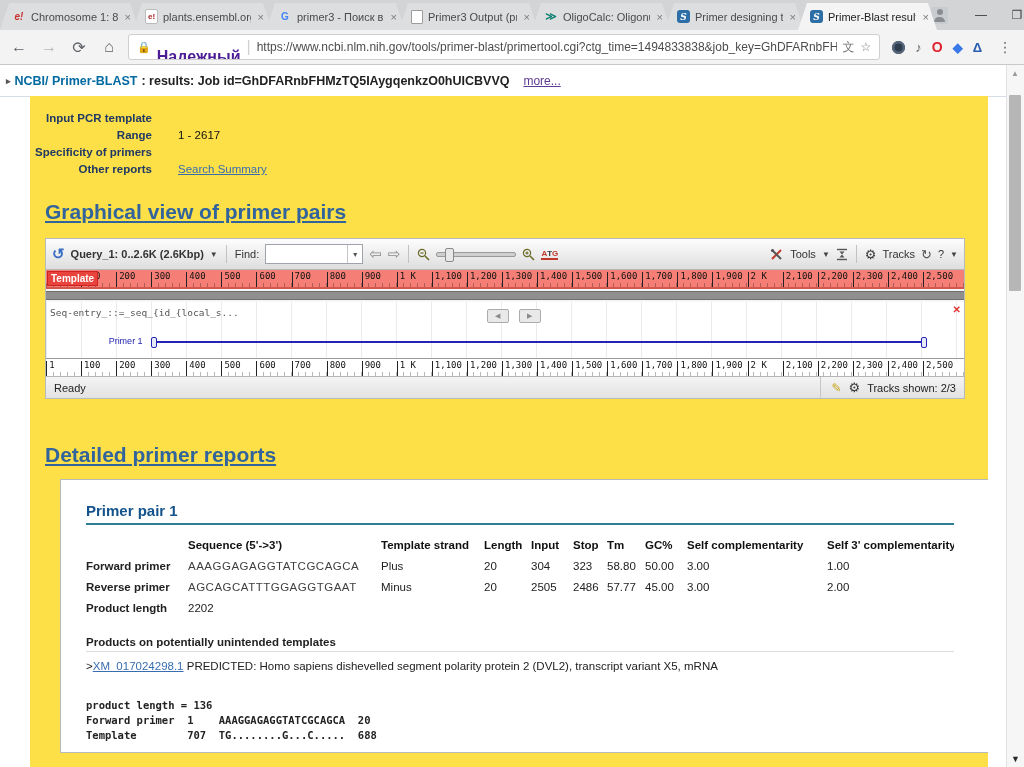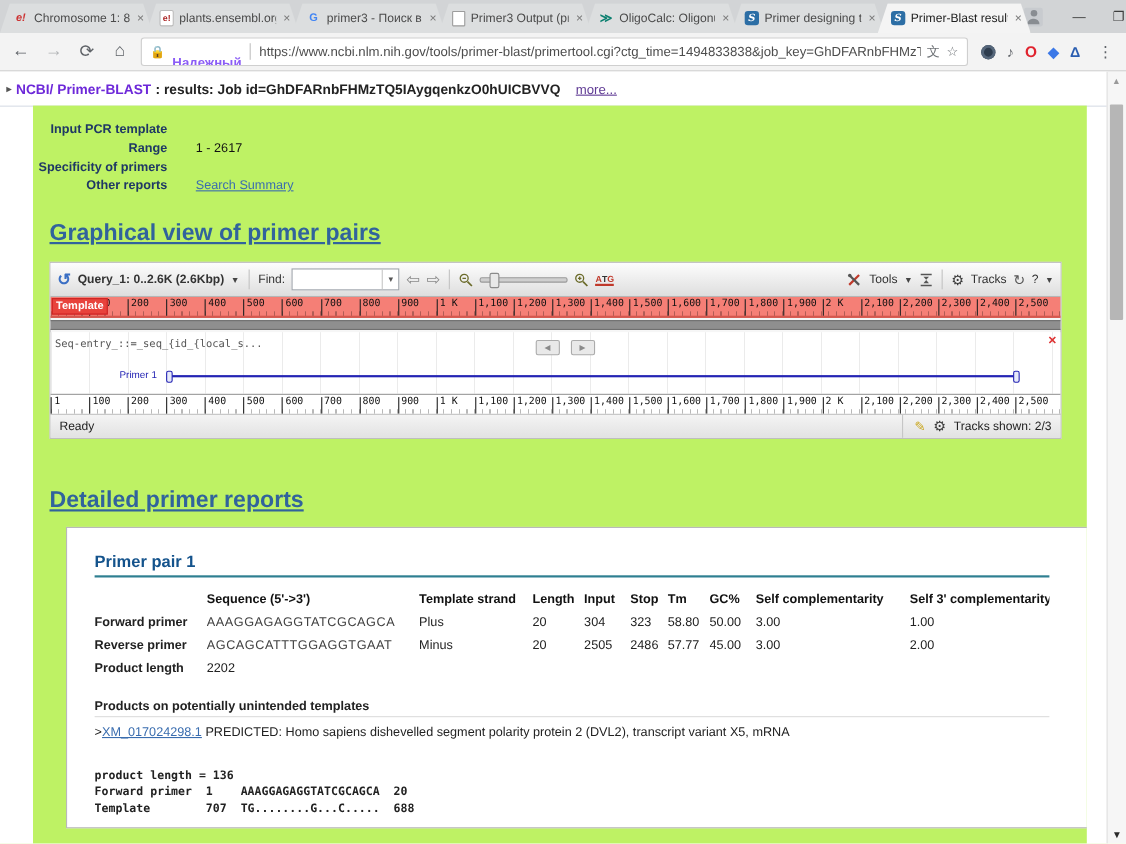--- a/index.html
+++ b/index.html
@@ -27,40 +27,40 @@
   .avatar{width:17px;height:17px;background:#c8cbcf;border-radius:2px;position:relative;margin-right:14px;}
   .avatar::before{content:"";position:absolute;left:5.5px;top:2.5px;width:6px;height:6px;border-radius:50%;background:#898d92;}
   .avatar::after{content:"";position:absolute;left:3px;bottom:1.5px;width:11px;height:5px;border-radius:5px 5px 0 0;background:#898d92;}
   .addressbar{position:absolute;top:30px;left:0;right:0;height:34px;background:#f3f3f3;border-bottom:1px solid #c9c9c9;
               display:flex;align-items:center;padding:0 8px;gap:8px;}
   .navic{font-size:16px;color:#5f6368;width:22px;text-align:center;}
   .navic.disabled{color:#b4b6b8;}
   .urlfield{flex:1;height:24px;background:#fff;border:1px solid #cfcfcf;border-radius:3px;display:flex;align-items:center;
             padding:0 8px;gap:6px;overflow:hidden;}
   .lock{color:#0b8043;font-size:11px;}
-  .secure{color:#8b5cf6;font-size:12px;font-weight:bold;white-space:nowrap;margin-top:20px;}
+  .secure{color:#4c1d95;font-size:16px;font-weight:bold;white-space:nowrap;margin-top:20px;}
   .urlsep{color:#d0d0d0;}
   .urltext{font-size:12px;color:#4d4d4d;white-space:nowrap;overflow:hidden;flex:1;}
   .fieldic{color:#6f7377;font-size:12px;flex:0 0 auto;}
   .extrow{display:flex;align-items:center;gap:10px;padding:0 4px;}
   .extic{font-size:13px;font-weight:bold;}
   .ext-circle{width:13px;height:13px;border-radius:50%;background:#2e3d4e;box-shadow:inset 0 0 0 2.5px #55667a;}
   .ext-note{color:#5d6166;}
   .ext-opera{color:#e0232e;font-size:14px;}
   .ext-diamond{color:#3b78e7;}
   .ext-delta{color:#2a5db0;}
   .menu-dots{color:#5f6368;font-size:14px;padding:0 4px;}
   
   .pagehead{position:absolute;top:65px;left:0;right:17px;height:31px;background:#fff;display:flex;align-items:center;
             padding-left:6px;font-size:12.5px;font-weight:bold;gap:4px;border-bottom:1px solid #d7dde6;}
   .tri{color:#555;font-size:9px;}
-  .brandlink{color:#6d28d9;text-decoration:none;}
+  .brandlink{color:#0369a1;text-decoration:none;}
   .morelink{color:#5f3a94;text-decoration:underline;margin-left:10px;font-weight:normal;font-size:12px;}
   
-  .content{position:absolute;top:96px;left:30px;width:958px;bottom:0;background:#bef264;overflow:hidden;}
+  .content{position:absolute;top:96px;left:30px;width:958px;bottom:0;background:#fde047;overflow:hidden;}
   .summary{padding-top:16px;font-size:11.5px;}
   .srow{display:flex;margin-bottom:4px;line-height:13px;}
   .slabel{width:122px;text-align:right;font-weight:bold;color:#1f3864;flex:0 0 auto;}
   .svalue{margin-left:26px;color:#111;}
   .svalue a,.bluelink{color:#3a6daf;text-decoration:underline;}
   .secthead{font-size:21px;font-weight:bold;color:#31639c;text-decoration:underline;margin:24px 0 0 15px;}
   
   .viewerwrap{margin:14px 0 0 15px;width:918px;background:#f6f6f6;border:1px solid #b9b9b9;padding:0;}
   .sv-toolbar{height:30px;background:linear-gradient(#fdfdfd,#dedede);border-bottom:1px solid #b5b5b5;
               display:flex;align-items:center;padding:0 6px;gap:6px;font-size:11px;color:#333;}

